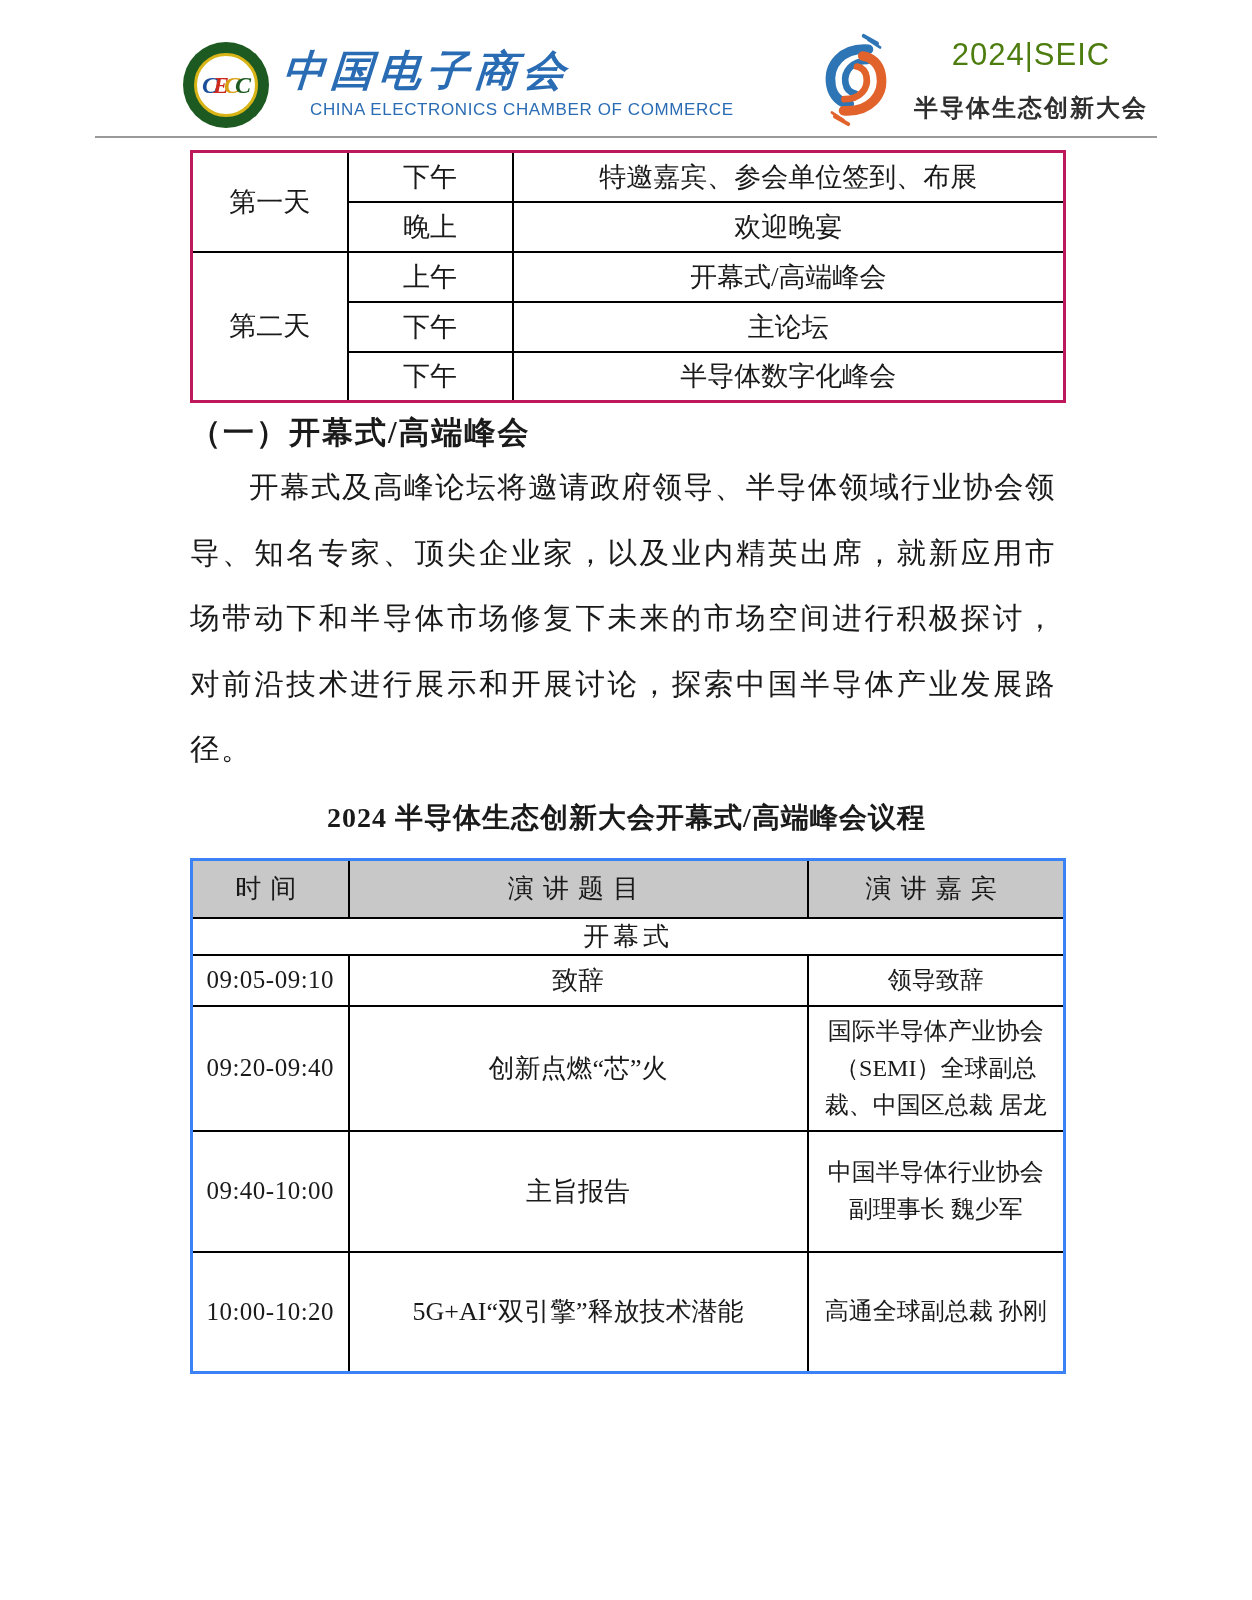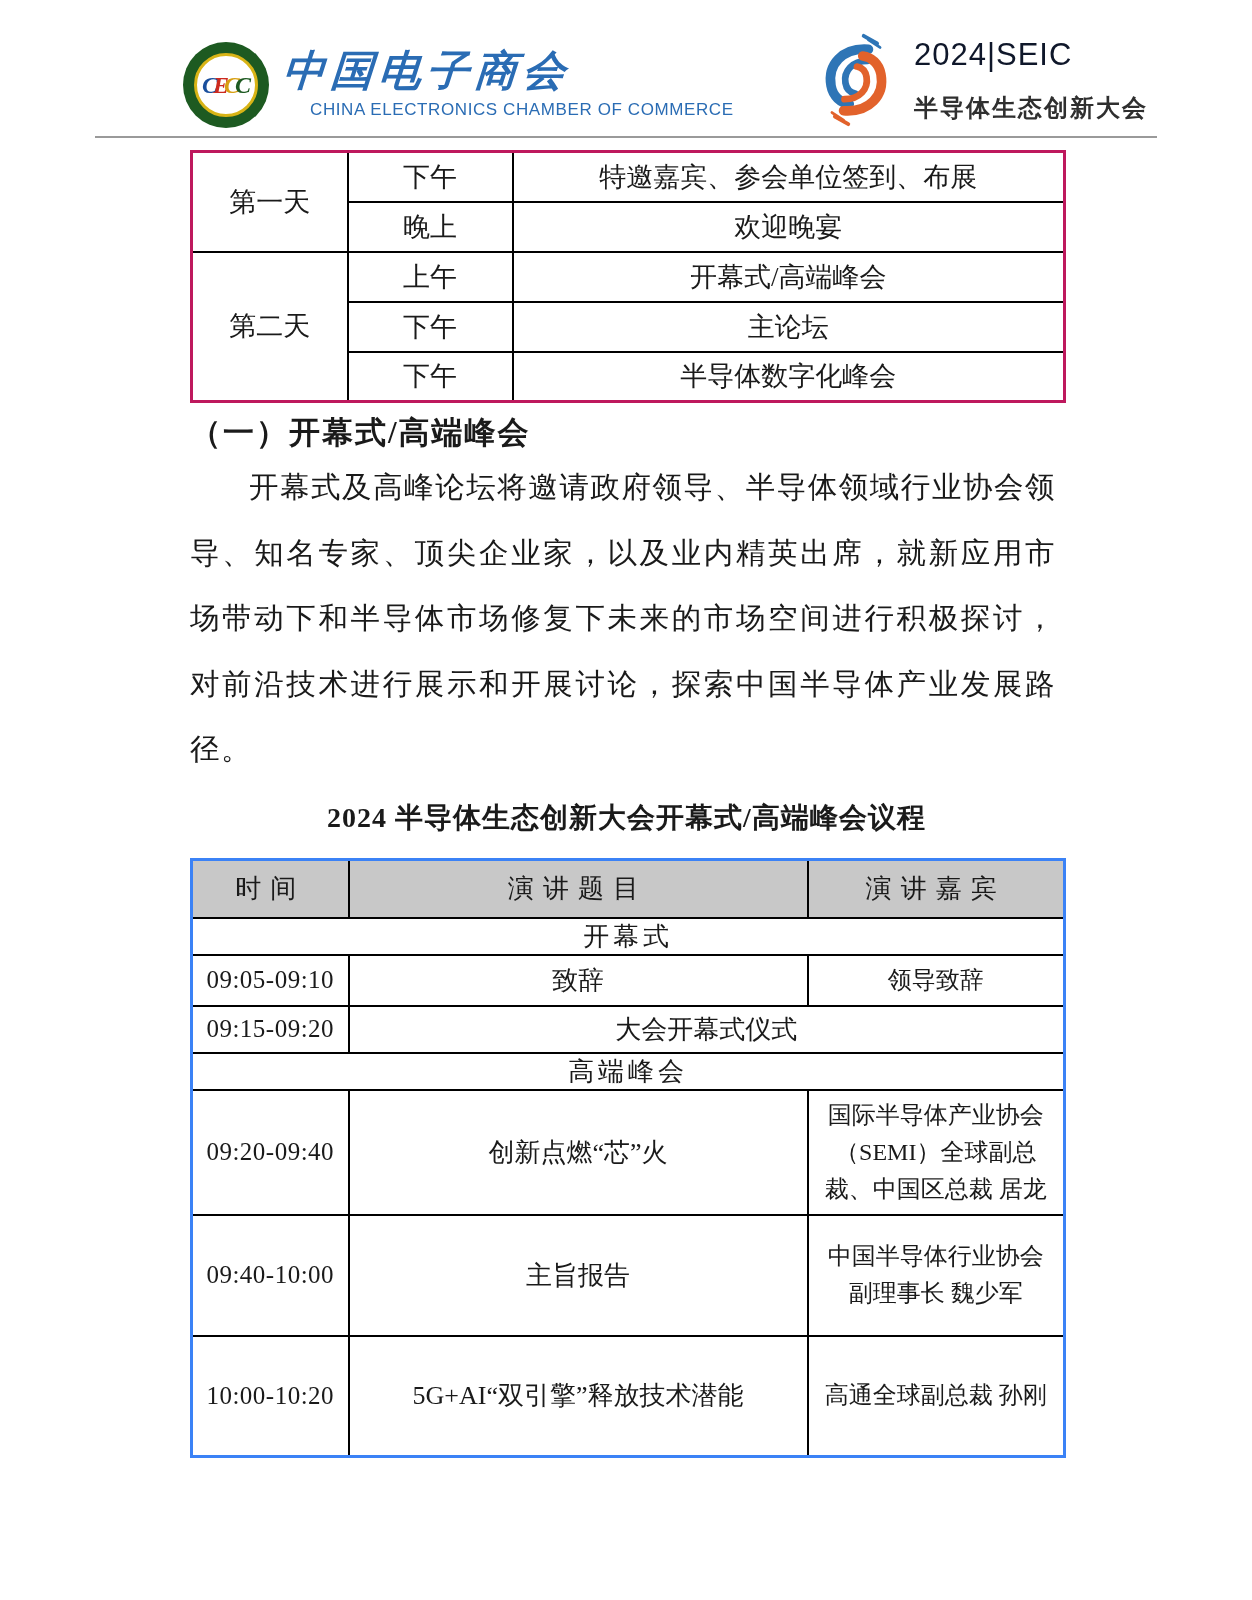--- a/index.html
+++ b/index.html
@@ -36,21 +36,21 @@
   }
   .cecc-name-en {
     color:#2a6cb4; font-size:17px; letter-spacing:0.6px; margin-top:6px;
     font-family:"Liberation Sans","DejaVu Sans",sans-serif;
     margin-left:27px;
   }
 
   .seic-logo { position:absolute; left:808px; top:28px; display:flex; align-items:center; }
   .seic-mark { width:96px; height:104px; flex:0 0 auto; }
   .seic-text { margin-left:10px; font-family:"Liberation Sans","DejaVu Sans",sans-serif; }
-  .seic-year { font-size:31px; color:#0f172a; letter-spacing:1px; font-weight:500; }
+  .seic-year { font-size:31px; color:#4d7c0f; letter-spacing:1px; font-weight:500;text-align:center; }
   .seic-name { font-size:24px; color:#2f2f2f; font-weight:bold; letter-spacing:2px; margin-top:19px; }
 
   
   table { border-collapse:collapse; table-layout:fixed; }
   td, th { border:2px solid #000; text-align:center; vertical-align:middle; font-weight:normal; }
 
   .schedule-table { position:absolute; left:190px; top:150px; width:873px; border:3px solid #be185d; }
   .schedule-table td { font-size:27px; height:50px; }
 
   .section-heading {
@@ -172,27 +172,20 @@
     </thead>
   <tbody>
       <tr class="section">
         <td colspan="3">开幕式</td>
       </tr>
       <tr class="item">
         <td class="time">09:05-09:10</td>
         <td class="topic">致辞</td>
         <td class="speaker">领导致辞</td>
       </tr>
-      <tr class="span2">
-        <td class="time">09:15-09:20</td>
-        <td class="topic" colspan="2">大会开幕式仪式</td>
-      </tr>
-      <tr class="section">
-        <td colspan="3">高端峰会</td>
-      </tr>
       <tr class="item tall">
         <td class="time">09:20-09:40</td>
         <td class="topic">创新点燃“芯”火</td>
         <td class="speaker">国际半导体产业协会（SEMI）全球副总裁、中国区总裁 居龙</td>
       </tr>
       <tr class="item tall">
         <td class="time">09:40-10:00</td>
         <td class="topic">主旨报告</td>
         <td class="speaker">中国半导体行业协会 副理事长 魏少军</td>
       </tr>

